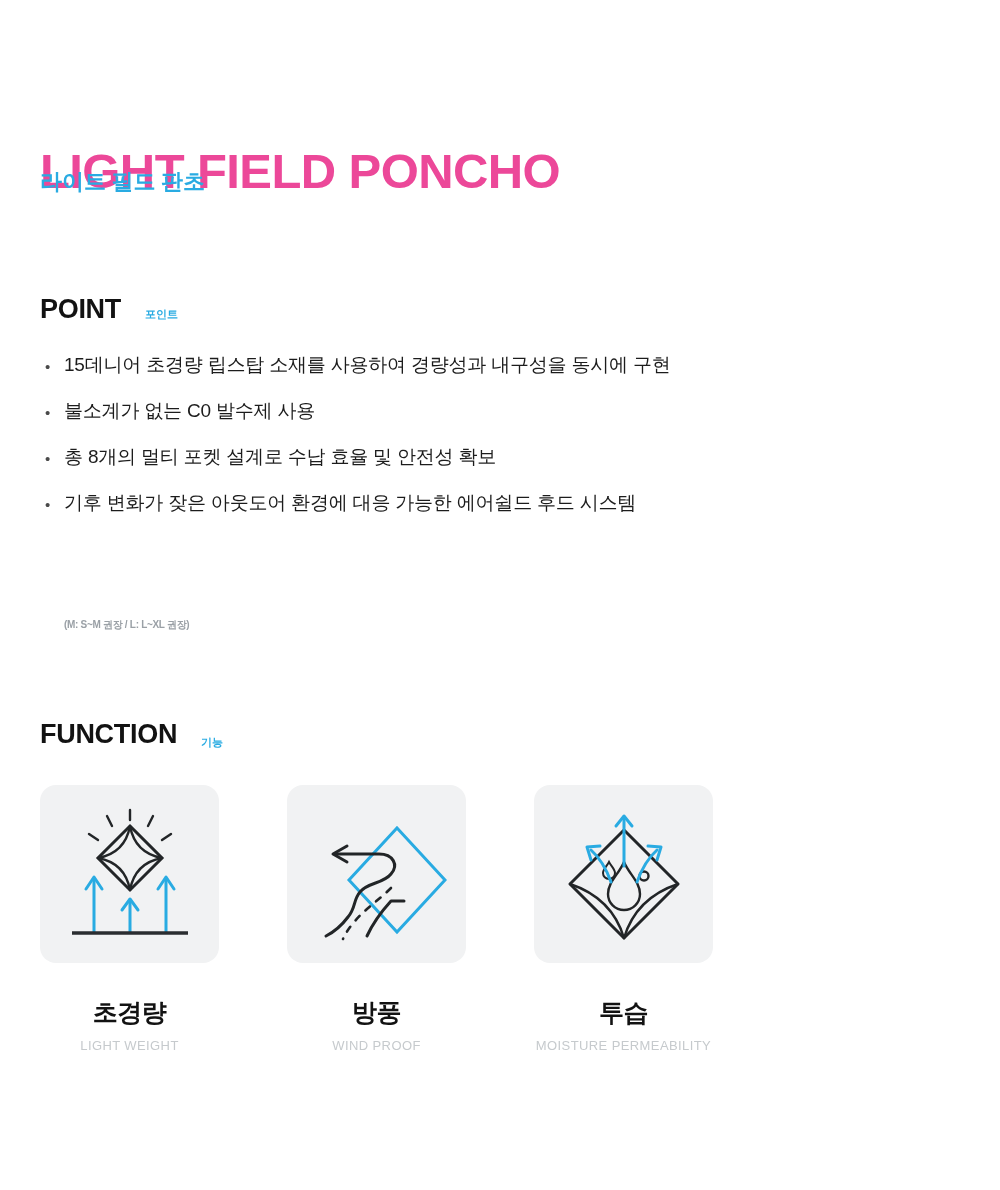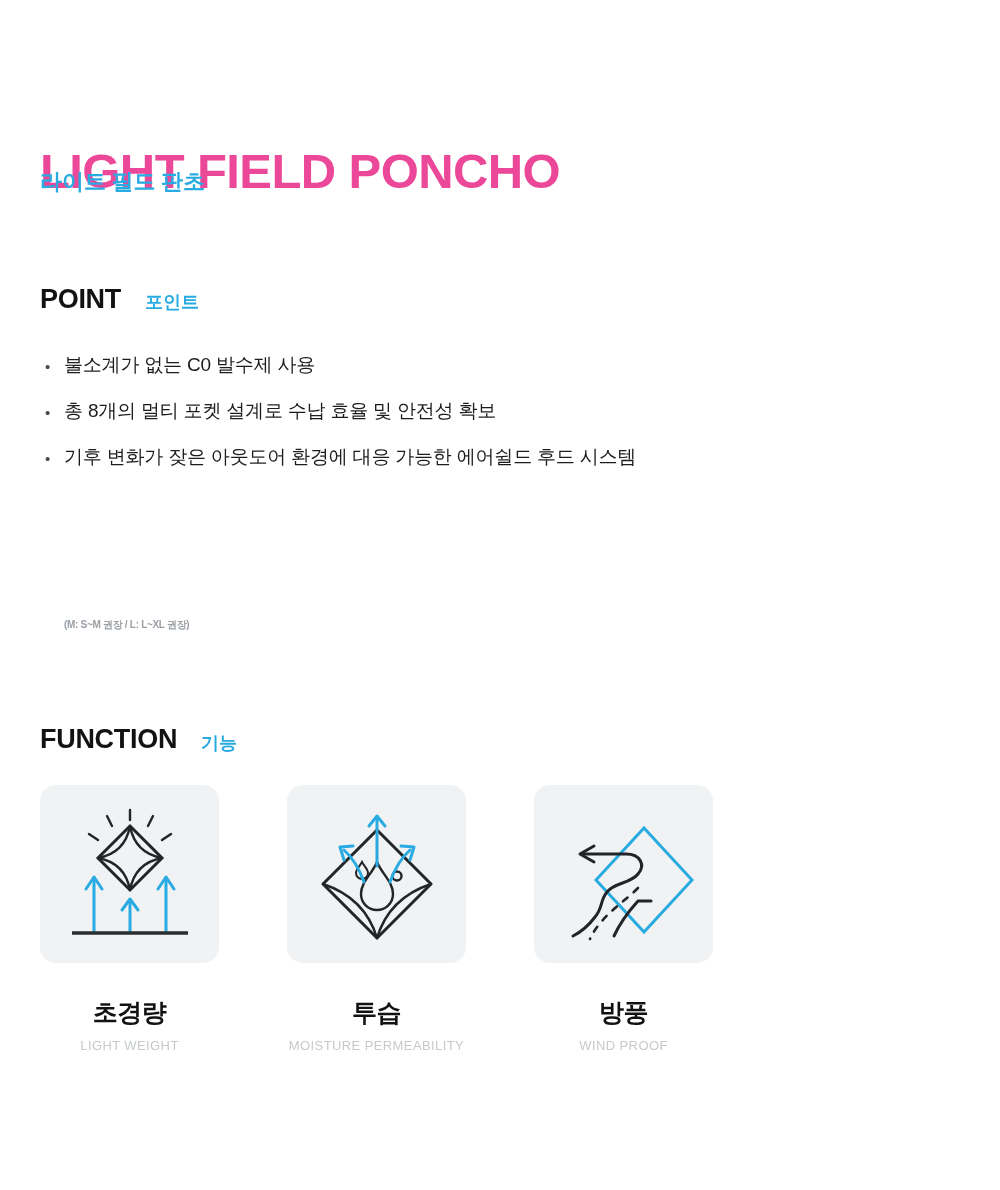--- a/index.html
+++ b/index.html
@@ -8,24 +8,24 @@
     font-family:"Liberation Sans","DejaVu Sans",sans-serif;color:#151515;
     overflow:hidden;
   }
   .abs{position:absolute;}
   
   .title{left:40px;top:110px;font-size:49px;font-weight:bold;letter-spacing:-0.6px;color:#ec4899;}
   .subtitle{left:40px;top:167px;font-size:22px;font-weight:bold;}
   .accent{color:#29ABE2;font-family:Liberation Serif, serif;}
   
   .sec-head{left:40px;display:flex;align-items:baseline;gap:24px;}
-  .sec-head.point{top:278px;}
+  .sec-head.point{top:294px;}
   .sec-head.function{top:719px;align-items:flex-end;}
   .sec-en{font-size:27px;font-weight:bold;letter-spacing:-0.3px;color:#121212;}
-  .sec-ko{font-size:18px;font-weight:bold;margin-top:12px;}
+  .sec-ko{font-size:11px;font-weight:bold;margin-top:12px;}
   
   .bullets{left:40px;top:353px;margin:0;padding:0;list-style:none;width:880px;}
   .bullets li{
     position:relative;padding-left:24px;font-size:19px;line-height:24px;
     margin-bottom:22px;color:#1c1c1c;letter-spacing:-0.2px;
   }
   .bullets li::before{
     content:"\2022";position:absolute;left:5px;top:2px;font-size:15px;color:#4a4a4a;
   }
   .note{
@@ -53,20 +53,21 @@
 
   <h1 class="abs title">LIGHT FIELD PONCHO</h1>
   <div class="abs subtitle accent">라이트 필드 판초</div>
 
   <div class="abs sec-head point">
     <span class="sec-en">POINT</span>
     <span class="sec-ko accent">포인트</span>
   </div>
 
   <ul class="abs bullets">
+    <li><span>15데니어 초경량 립스탑 소재를 사용하여 경량성과 내구성을 동시에 구현</span></li>
     <li><span>불소계가 없는 C0 발수제 사용</span></li>
     <li><span>총 8개의 멀티 포켓 설계로 수납 효율 및 안전성 확보</span></li>
     <li><span>기후 변화가 잦은 아웃도어 환경에 대응 가능한 에어쉴드 후드 시스템</span></li>
   </ul>
   <div class="abs note">(M: S~M 권장 / L: L~XL 권장)</div>
 
   <div class="abs sec-head function">
     <span class="sec-en">FUNCTION</span>
     <span class="sec-ko accent">기능</span>
   </div>
@@ -105,20 +106,40 @@
       <div class="label-ko">초경량</div>
       <div class="label-en">LIGHT WEIGHT</div>
     </div>
 
 
     <div class="feature">
       <div class="card">
         <span>
           <svg width="140" height="140" viewBox="0 0 140 140">
 
+            <path class="st-cyan" d="M90,24 L138,76 L90,128 L42,76 Z"></path>
+
+            <g class="st-dark round">
+              <path d="M28,50 L72,50 C86,50 92,61 84,70 C76,80 61,78 53,88 C46,96 49,104 41,113 C35,121 27,128 19,132"></path>
+              <path d="M40,42 L26,50 L40,58"></path>
+              <path d="M97,97 L84,97 C74,108 66,119 60,132"></path>
+            </g>
+            <path d="M84,84 C72,96 58,105 48,117 C42,124 38,130 36,135" stroke="#222527" stroke-width="2.6" fill="none" stroke-linecap="round" stroke-dasharray="6 8"></path>
+          </svg>
+        </span>
+      </div>
+      <div class="label-ko">방풍</div>
+      <div class="label-en">WIND PROOF</div>
+    </div>
+
+    <div class="feature">
+      <div class="card">
+        <span>
+          <svg width="140" height="140" viewBox="0 0 140 140">
+
             <path class="st-dark round" d="M70,26 L124,80 L70,134 L16,80 Z"></path>
 
             <path class="st-dark-thin round" d="M16,80 Q58,94 70,134"></path>
             <path class="st-dark-thin round" d="M124,80 Q82,94 70,134"></path>
 
             <path class="st-dark-thin round" d="M70,58 C75,70 86,78 86,90 A16,16 0 1 1 54,90 C54,78 65,70 70,58 Z"></path>
             <path d="M55,58 C57,62 61,65 61,69 A6,6 0 1 1 49,69 C49,65 53,62 55,58 Z" stroke="#222527" stroke-width="2" fill="none"></path>
             <circle cx="90" cy="72" r="4.5" stroke="#222527" stroke-width="2.4" fill="none"></circle>
 
             <g class="st-cyan round">
@@ -129,34 +150,14 @@
               <path d="M83,78 C88,64 94,54 103,46"></path>
               <path d="M94,42 L107,43 L103,56"></path>
             </g>
           </svg>
         </span>
       </div>
       <div class="label-ko">투습</div>
       <div class="label-en">MOISTURE PERMEABILITY</div>
     </div>
 
-    <div class="feature">
-      <div class="card">
-        <span>
-          <svg width="140" height="140" viewBox="0 0 140 140">
-
-            <path class="st-cyan" d="M90,24 L138,76 L90,128 L42,76 Z"></path>
-
-            <g class="st-dark round">
-              <path d="M28,50 L72,50 C86,50 92,61 84,70 C76,80 61,78 53,88 C46,96 49,104 41,113 C35,121 27,128 19,132"></path>
-              <path d="M40,42 L26,50 L40,58"></path>
-              <path d="M97,97 L84,97 C74,108 66,119 60,132"></path>
-            </g>
-            <path d="M84,84 C72,96 58,105 48,117 C42,124 38,130 36,135" stroke="#222527" stroke-width="2.6" fill="none" stroke-linecap="round" stroke-dasharray="6 8"></path>
-          </svg>
-        </span>
-      </div>
-      <div class="label-ko">방풍</div>
-      <div class="label-en">WIND PROOF</div>
-    </div>
-
   </div>
 </div>
 
 </body></html>

